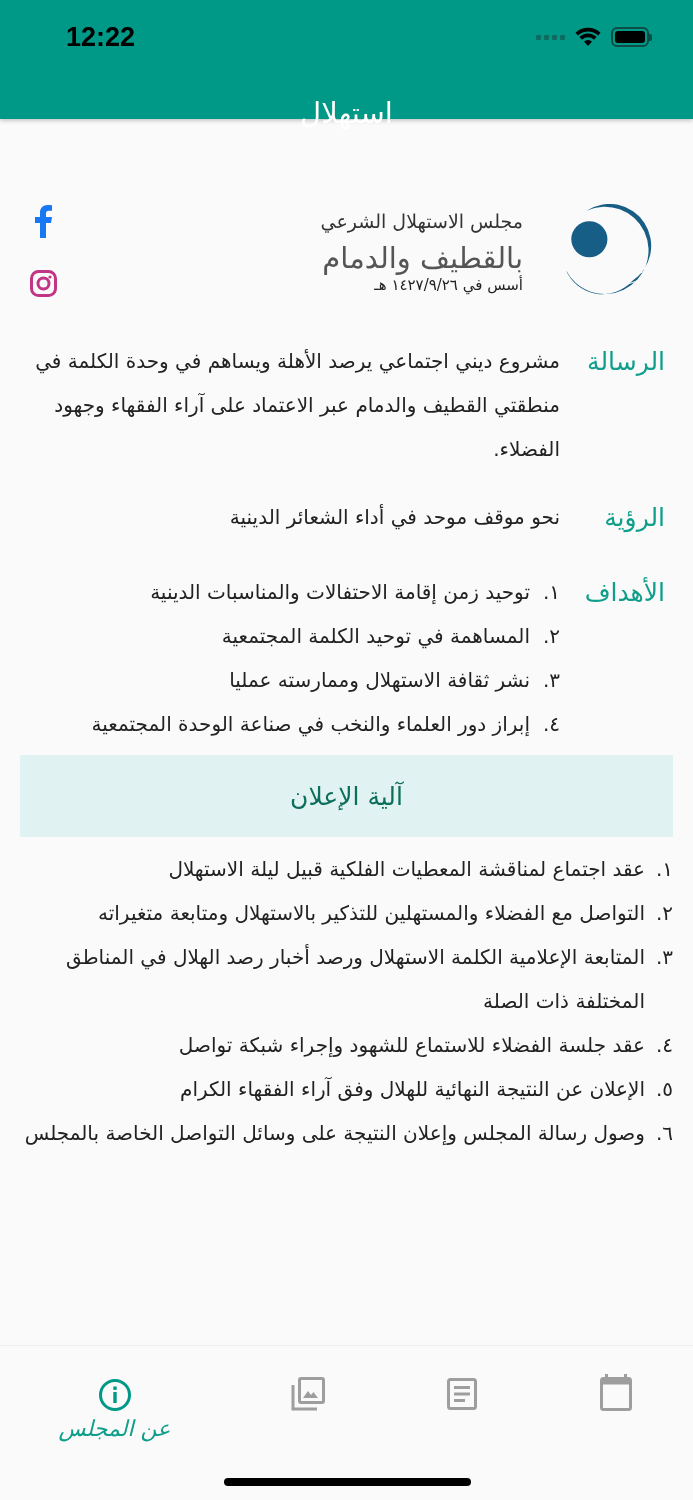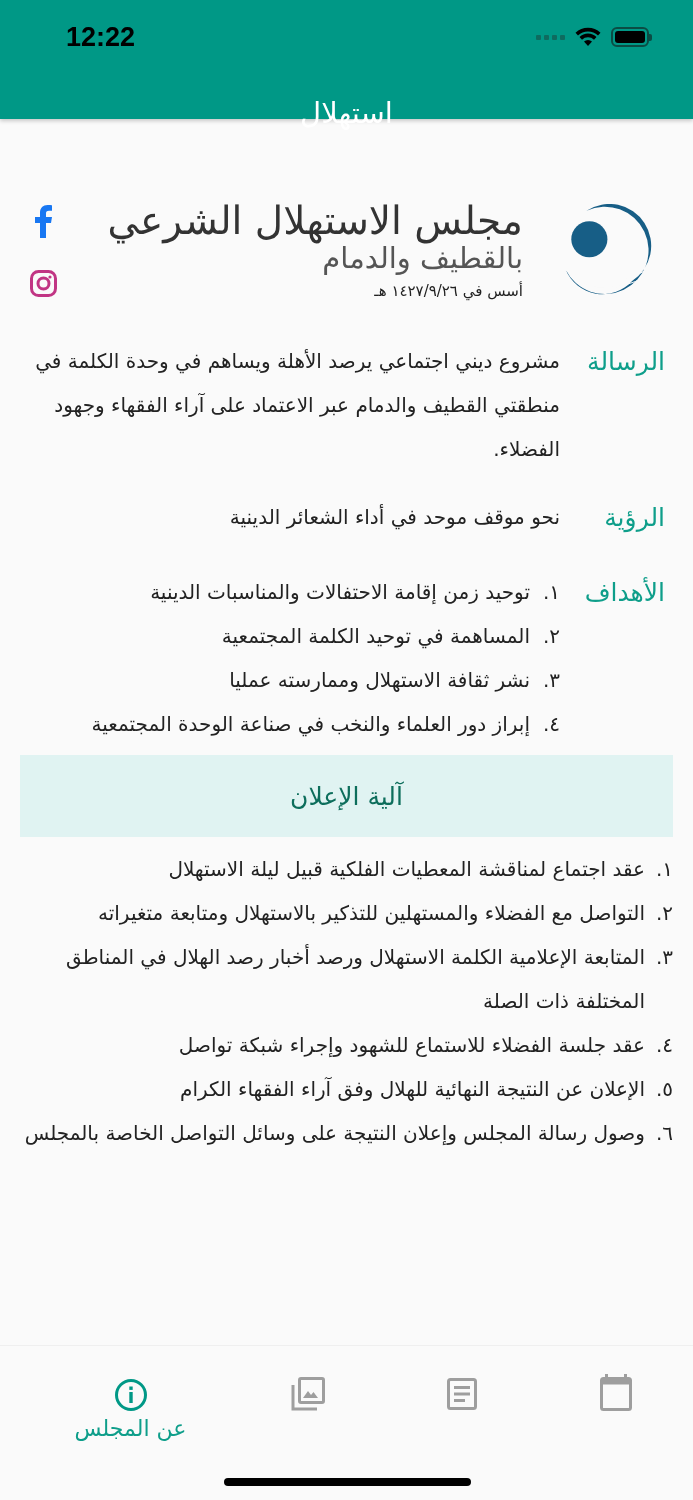--- a/index.html
+++ b/index.html
@@ -14,23 +14,23 @@
   .battery { width: 38px; height: 20px; border: 2px solid #0b4c44; border-radius: 6px; padding: 2px; position: relative; }
   .battery .fill { width: 100%; height: 100%; background: #000; border-radius: 3px; }
   .battery::after { content: ""; position: absolute; right: -5px; top: 5px; width: 3px; height: 7px; background: #0b4c44; border-radius: 0 2px 2px 0; }
   .appbar-title { position: absolute; left: 0; right: 0; top: 96px; text-align: center; color: #fff; font-size: 29px; direction: rtl; }
 
   .content { position: absolute; top: 167px; left: 0; width: 693px; height: 1178px; direction: rtl; }
 
   .org-header { position: absolute; top: 35px; left: 20px; right: 40px; height: 110px; }
   .logo { position: absolute; right: 0; top: 2px; width: 95px; height: 97px; }
   .org-text { position: absolute; right: 130px; top: 0; text-align: right; }
-  .org-name { font-size: 39px; color: #333; font-weight: 300; line-height: 38px; white-space: nowrap; }
+  .org-name { font-size: 19px; color: #333; font-weight: 300; line-height: 38px; white-space: nowrap; }
   .org-sub { font-size: 29px; color: #555; font-weight: 300; line-height: 36px; white-space: nowrap; }
-  .org-founded { font-size: 15px; color: #222; margin-top: 6px; white-space: nowrap; }
+  .org-founded { font-size: 15px; color: #222; white-space: nowrap; }
   .social { position: absolute; left: 10px; top: 0; width: 30px; }
   .fb-icon { position: absolute; left: 3px; top: 2px; width: 20px; height: 34px; }
   .ig-icon { position: absolute; left: 0; top: 68px; width: 27px; height: 27px; }
 
   .row { position: absolute; right: 28px; left: 20px; display: flex; direction: rtl; }
   .row-label { width: 95px; flex: 0 0 95px; color: #0e9e8a; font-size: 25px; line-height: 45px; text-align: right; }
   .row-body { flex: 1; font-size: 20px; line-height: 44px; color: #222; padding-right: 10px; }
   .goal-list { list-style: none; }
   .goal-list li { display: flex; line-height: 44px; }
   .goal-list .num { width: 30px; flex: 0 0 30px; }
@@ -157,21 +157,21 @@
         <span>الإعلان عن النتيجة النهائية للهلال وفق آراء الفقهاء الكرام</span>
       </li>
     <li>
         <span class="num">٦.</span>
         <span>وصول رسالة المجلس وإعلان النتيجة على وسائل التواصل الخاصة بالمجلس</span>
       </li>
   </ol>
 </div>
 
 <div class="tabbar">
-  <div class="tab" style="left:44px;">
+  <div class="tab" style="left:28px;font-style:italic;">
     <svg width="34" height="34" viewBox="0 0 34 34">
       <circle cx="17" cy="17" r="14.5" fill="none" stroke="#009886" stroke-width="3"></circle>
       <rect x="15.3" y="14" width="3.4" height="11" fill="#009886"></rect>
       <rect x="15.3" y="8.5" width="3.4" height="3.4" fill="#009886"></rect>
     </svg>
     <div class="tab-label">عن المجلس</div>
   </div>
   <div class="tab" style="left:221px;">
     <svg width="36" height="36" viewBox="0 0 36 36" style="margin-top:30px;">
       <path d="M3 9 V33 H27" fill="none" stroke="#9e9e9e" stroke-width="3"></path>

